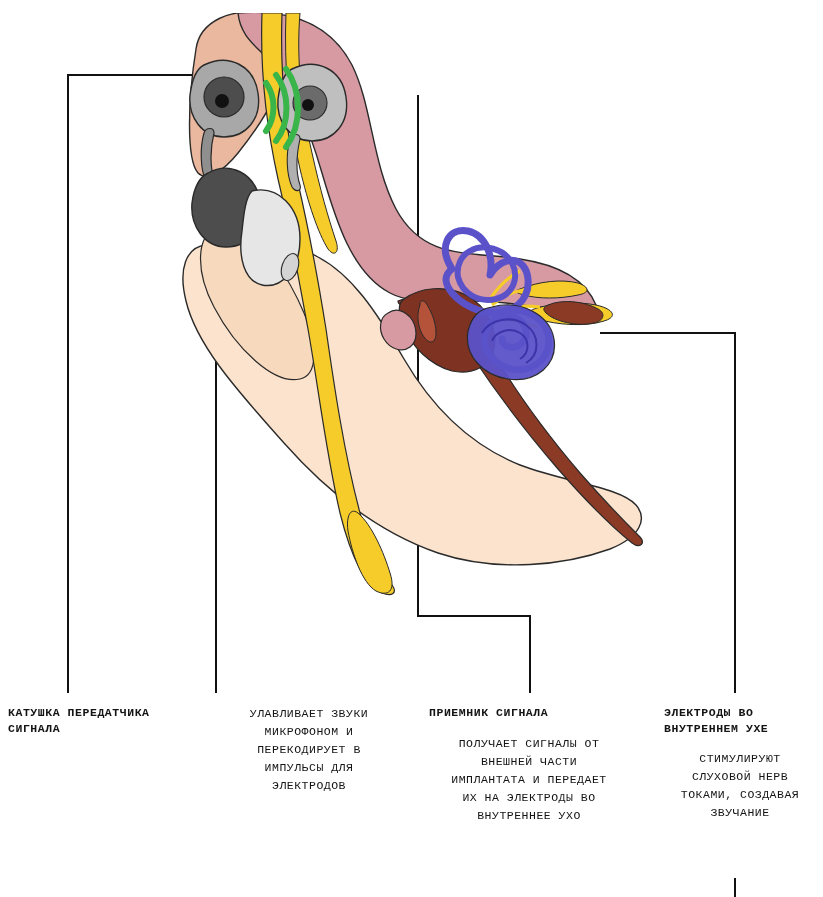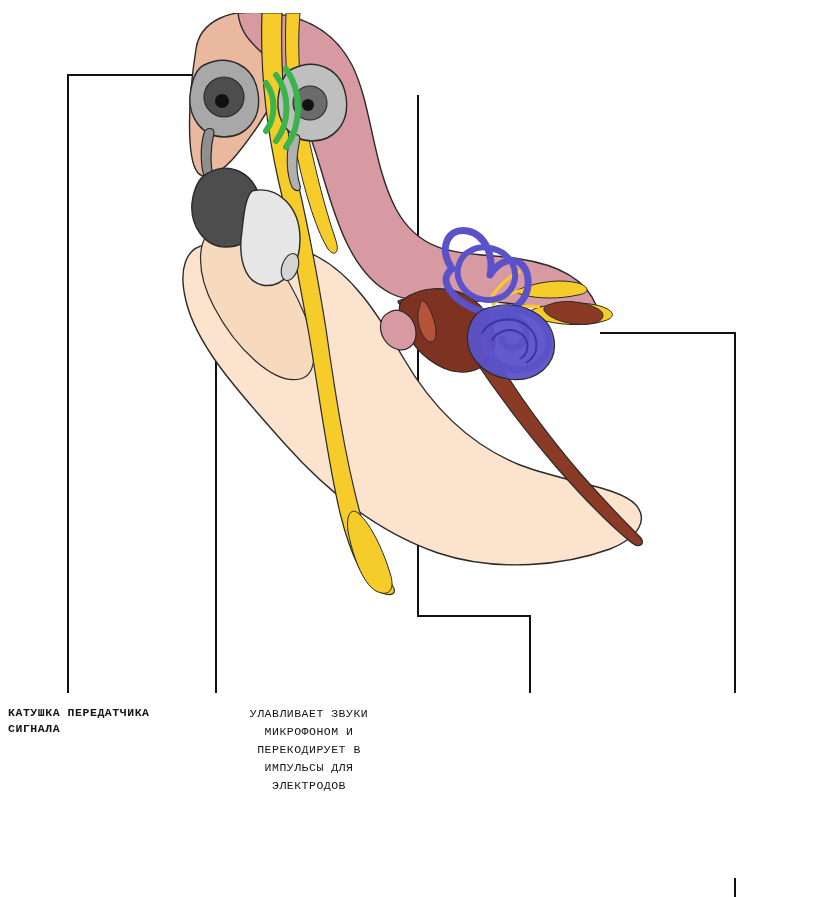--- a/index.html
+++ b/index.html
@@ -164,19 +164,33 @@
     </div>
 
     <div class="callout c2">
       <p class="c-body">УЛАВЛИВАЕТ ЗВУКИ
 МИКРОФОНОМ И
 ПЕРЕКОДИРУЕТ В
 ИМПУЛЬСЫ ДЛЯ
 ЭЛЕКТРОДОВ</p>
     </div>
 
+    <div class="callout c3">
+      <p class="c-title">ПРИЕМНИК СИГНАЛА</p>
+      <p class="c-body">ПОЛУЧАЕТ СИГНАЛЫ ОТ
+ВНЕШНЕЙ ЧАСТИ
+ИМПЛАНТАТА И ПЕРЕДАЕТ
+ИХ НА ЭЛЕКТРОДЫ ВО
+ВНУТРЕННЕЕ УХО</p>
+    </div>
 
     <div class="callout c4">
+      <p class="c-title">ЭЛЕКТРОДЫ ВО
+ВНУТРЕННЕМ УХЕ</p>
+      <p class="c-body">СТИМУЛИРУЮТ
+СЛУХОВОЙ НЕРВ
+ТОКАМИ, СОЗДАВАЯ
+ЗВУЧАНИЕ</p>
     </div>
 
   </div>
 
 </div>
 
 </body></html>

